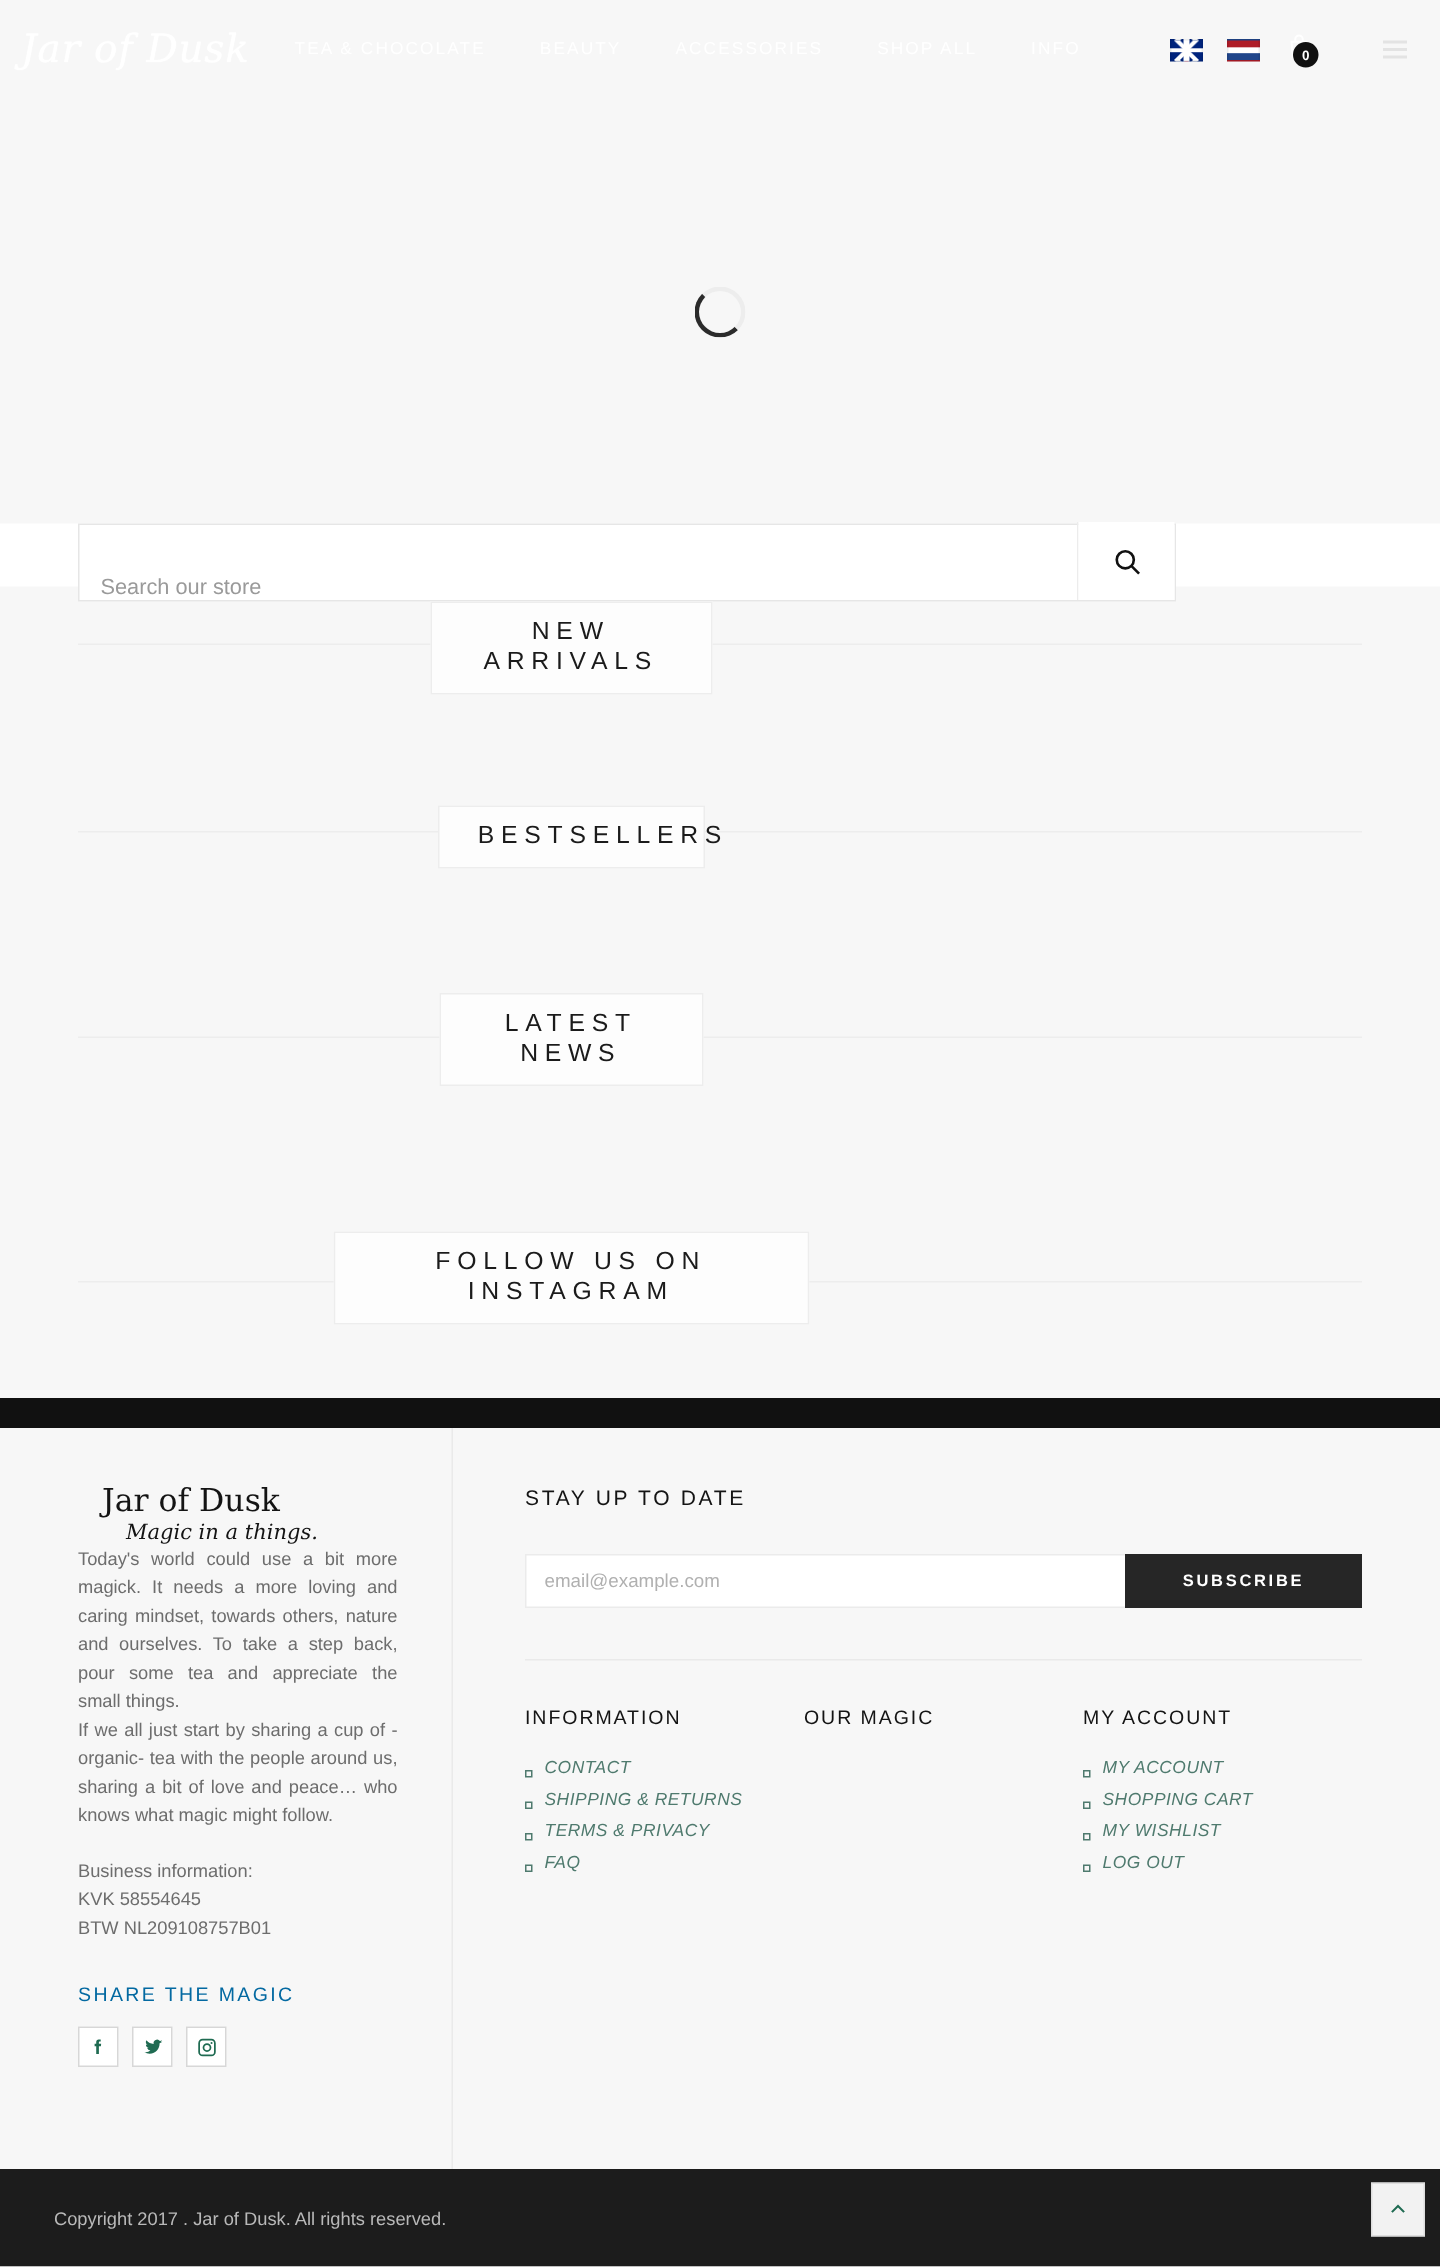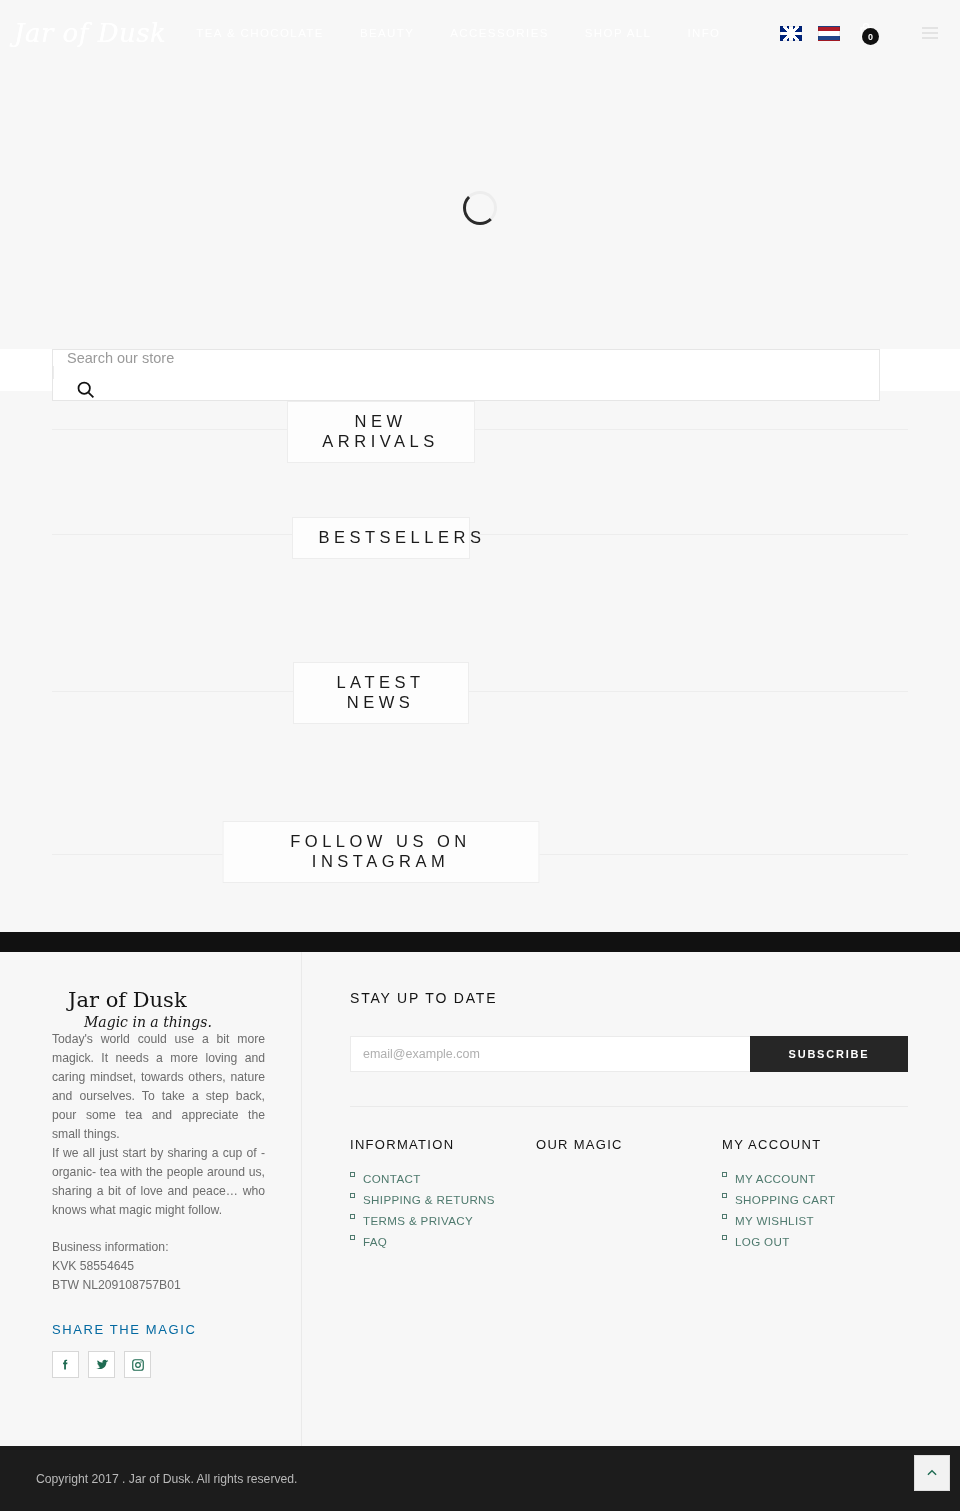--- a/index.html
+++ b/index.html
@@ -72,23 +72,23 @@
 
   
   .spinner-area { position: absolute; top: 66px; left: 0; width: 960px; height: 283px;
                   display: flex; align-items: center; justify-content: center; }
   .spinner { width: 34px; height: 34px; border-radius: 50%;
              border: 3px solid #ededed; border-bottom-color: #2b2b2b; border-left-color: #2b2b2b; }
 
   
   .search-band { position: absolute; top: 349px; left: 0; width: 960px; height: 42px; background:#ffffff; }
   .search-box {
-    position: absolute; top: 349px; left: 52px; width: 828px; height: 52px;
+    position: absolute; top: 349px; left: 52px; width: 732px; height: 52px;
     background: #ffffff; border: 1px solid #e6e6e6;
-    display: flex; align-items: flex-start; flex-direction: column;
+    display: flex; align-items: flex-end;
   }
   .search-input {
     flex: 1; border: 0; outline: none; background: transparent;
     font-size: 14.5px; color: #8a8a8a; padding: 0 14px;
     font-family: "Liberation Sans", sans-serif;
   }
   .search-input::placeholder { color: #9a9a9a; }
   .search-sep { width: 1px; height: 52px; background: #ececec; }
   .search-btn {
     width: 64px; height: 52px; background: #fff; border: 0; cursor: pointer;
@@ -155,21 +155,21 @@
     font-family: "Liberation Sans", sans-serif;
   }
   .footer-rule { height: 1px; background: #eaeaea; margin-top: 34px; }
 
   .link-cols { display: flex; margin-top: 30px; }
   .link-col { width: 186px; }
   .link-col h4 {
     font-size: 13px; letter-spacing: 1.3px; color: #141414; font-weight: 400; margin-bottom: 20px;
   }
   .link-col ul { list-style: none; }
-  .link-col li { margin-bottom: 8px; display: flex; align-items: flex-start; }
+  .link-col li { margin-bottom: 8px; display: flex; align-items: flex-end; font-style: italic; }
   .bullet {
     width: 5px; height: 5px; border: 1px solid #4f7a6e; margin-right: 8px; display: inline-block;
   }
   .link-col a {
     color: #4f7a6e; text-decoration: none; font-size: 11.6px; letter-spacing: .35px;
   }
 
   .copybar {
     position: absolute; top: 1446px; left: 0; width: 960px; height: 65px; background: #1c1c1c;
     display: flex; align-items: center;
@@ -227,21 +227,21 @@
           <line x1="15.5" y1="15.5" x2="21" y2="21"></line>
       </svg>
     </button>
   </div>
 
   <div class="section" style="top:401px;height:131px;">
     <div class="sec-rule" style="top:28px;"></div>
     <div class="sec-title" style="top:0;width:188px;">NEW ARRIVALS</div>
   </div>
 
-  <div class="section" style="top:512px;height:125px;">
+  <div class="section" style="top:532px;height:125px;">
     <div class="sec-rule" style="top:22px;"></div>
     <div class="sec-title" style="top:5px;width:178px;">BESTSELLERS</div>
   </div>
 
   <div class="section" style="top:812px;height:120px;">
     <div class="sec-rule" style="top:42px;"></div>
     <div class="sec-title" style="top:9px;width:317px;">FOLLOW US ON INSTAGRAM</div>
   </div>
 
   <div class="section" style="top:657px;height:155px;">

